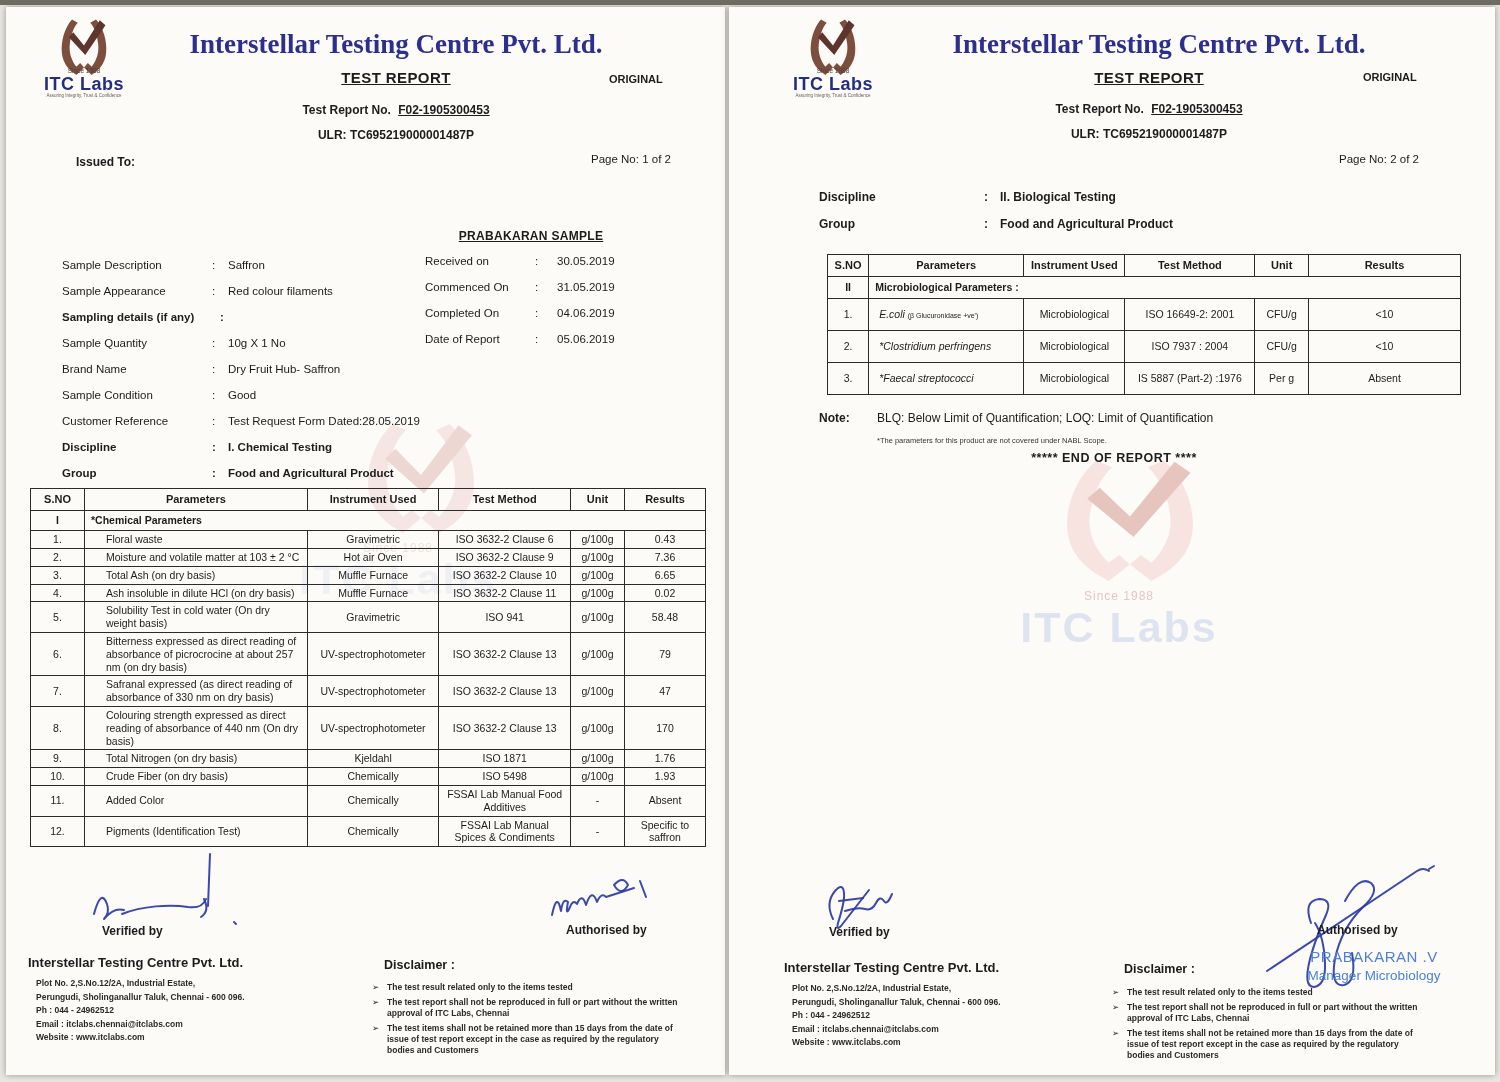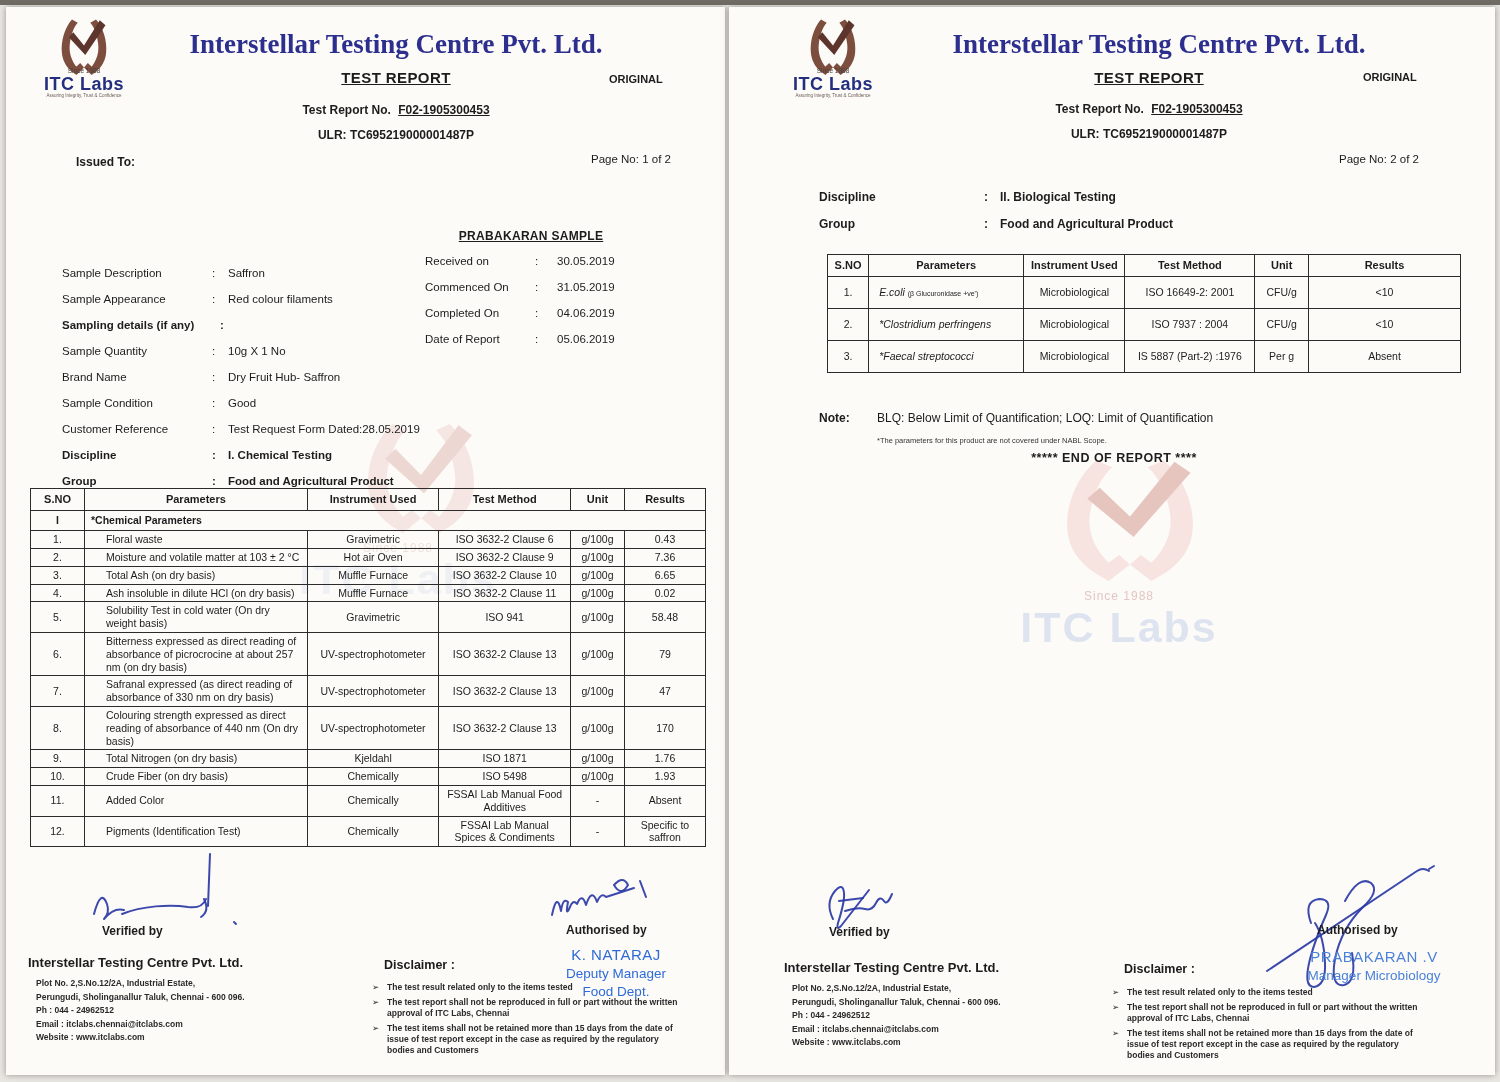--- a/index.html
+++ b/index.html
@@ -117,21 +117,21 @@
     <span>Test Report No.</span>
     <span class="u" style="margin-left:4px">F02-1905300453</span>
   </div>
   <div class="abs repline" style="left:130px;top:121px;width:520px">ULR: TC695219000001487P</div>
   <div class="abs pageno" style="left:585px;top:146px">Page No: 1 of 2</div>
 
   <div class="abs issued" style="left:70px;top:148px">Issued To:</div>
 
   <div class="abs subttl" style="left:430px;top:222px;width:190px">PRABAKARAN SAMPLE</div>
 
-  <div class="abs" style="left:56px;top:260px;width:360px">
+  <div class="abs" style="left:56px;top:252px;width:360px">
     <div class="frow">
         <span class="flabel">Sample Description</span>
         <span class="fcolon">:</span>
         <span>Saffron</span>
       </div>
     <div class="frow">
         <span class="flabel">Sample Appearance</span>
         <span class="fcolon">:</span>
         <span>Red colour filaments</span>
       </div>
@@ -324,25 +324,20 @@
     <path d="M150 70 l2 2"></path>
   </svg>
   <div class="abs sigcap" style="left:96px;top:917px">Verified by</div>
 
   <svg class="abs sig" style="left:538px;top:862px" width="115" height="62" viewBox="0 0 115 62">
     <path d="M8 46 q5 -24 9 -4 q2 -14 7 -9 q-3 16 2 5 q3 -8 7 -3 q5 -12 9 1 q6 -18 11 -3 q4 -10 9 -5 l28 -9"></path>
     <path d="M70 16 q9 -10 14 0 q-7 12 -14 0"></path>
     <path d="M96 12 l6 16"></path>
   </svg>
   <div class="abs sigcap" style="left:560px;top:916px">Authorised by</div>
-  <div class="abs annot" style="left:520px;top:938px;width:180px">
-    <div class="nm">K. NATARAJ</div>
-    <div class="t1">Deputy Manager</div>
-    <div class="t1">Food Dept.</div>
-  </div>
 
   <div class="abs fcompany" style="left:22px;top:948px">Interstellar Testing Centre Pvt. Ltd.</div>
   <div class="abs faddr" style="left:30px;top:970px">
     <div>Plot No. 2,S.No.12/2A, Industrial Estate,</div>
     <div>Perungudi, Sholinganallur Taluk, Chennai - 600 096.</div>
     <div>Ph : 044 - 24962512</div>
     <div>Email : itclabs.chennai@itclabs.com</div>
     <div>Website : www.itclabs.com</div>
   </div>
   <div class="abs disc-title" style="left:378px;top:951px">Disclaimer :</div>
@@ -413,20 +408,24 @@
       </colgroup>
     <tbody>
         <tr>
       <th>S.NO</th>
       <th>Parameters</th>
       <th>Instrument Used</th>
       <th>Test Method</th>
       <th>Unit</th>
       <th>Results</th>
     </tr>
+    <tr class="section">
+      <td class="sno">II</td>
+      <td colspan="5">Microbiological Parameters :</td>
+    </tr>
     <tr>
       <td>1.</td>
       <td class="param"><i>E.coli</i> <span class="tiny">(β Glucuronidase +ve')</span></td>
       <td>Microbiological</td>
       <td>ISO 16649-2: 2001</td>
       <td>CFU/g</td>
       <td>&lt;10</td>
     </tr>
     <tr>
       <td>2.</td>

